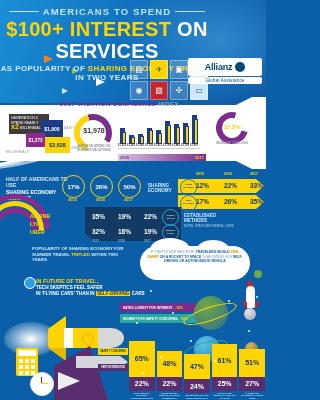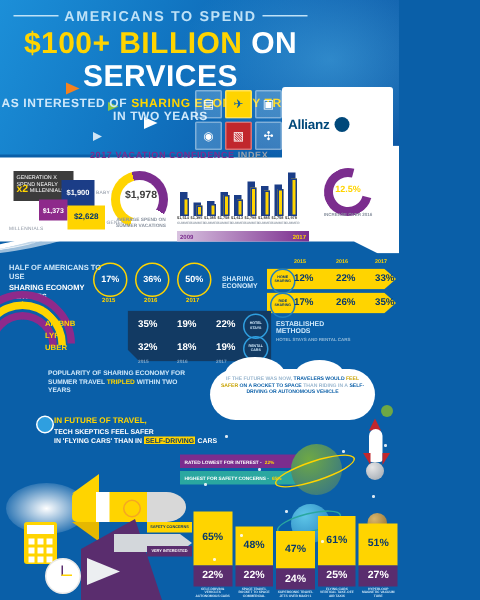--- a/index.html
+++ b/index.html
@@ -33,22 +33,22 @@
 
   .icongrid{position:absolute;left:130px;top:60px;width:80px;height:42px;
             display:grid;grid-template-columns:repeat(4,18px);grid-template-rows:repeat(2,19px);gap:2px;}
   .icell{background:rgba(255,255,255,.18);border:1px solid rgba(255,255,255,.35);border-radius:1px;
          display:flex;align-items:center;justify-content:center;font-size:8px;color:#fff;}
   .icell.y{background:#ffd400;color:#0a5fa8;}
   .icell.r{background:#c1272d;color:#fff;}
   .icell.lb{background:#cfe8fa;color:#0a5fa8;}
 
   .logo{position:absolute;right:4px;top:58px;width:74px;}
-  .logo-main{background:#fff;border-radius:2px;padding:20px 4px;display:flex;align-items:center;
-             gap:3px;}
+  .logo-main{background:#fff;border-radius:2px;padding:4px 4px;display:flex;align-items:center;
+             justify-content:center;gap:3px;}
   .logo-txt{font-size:9px;font-weight:800;color:#00487a;letter-spacing:-.2px;}
   .logo-mark{width:10px;height:10px;border-radius:50%;background:#00487a;}
   .logo-sub{background:#fff;margin-top:1px;border-radius:2px;padding:1px 4px;font-size:4.5px;
             color:#00487a;text-align:center;letter-spacing:.2px;}
 
   
   .band1{position:absolute;left:0;top:97px;width:266px;height:72px;background:#fff;
          clip-path:polygon(0 8px,236px 8px,252px 0,266px 0,266px 72px,252px 72px,236px 64px,0 64px);}
   .b1-title{position:absolute;left:60px;top:101px;font-size:6px;font-weight:800;color:#7b2d8e;letter-spacing:.4px;}
   .b1-title .gray{color:#9aa3ad;}
@@ -227,25 +227,25 @@
     <div class="plane p-orange"></div>
     <div class="plane p-green"></div>
     <div class="plane p-wht1"></div>
     <div class="plane p-wht2"></div>
 
     <div class="titlewrap">
       <div class="t-line1">
         <span class="t-rule"></span><span>AMERICANS TO SPEND</span><span class="t-rule"></span>
       </div>
       <div class="t-line2">
-        <span class="yel">$100+ BILLION</span>
+        <span class="yel">$100+ INTEREST</span>
         <span>ON SERVICES</span>
       </div>
       <div class="t-line3">
-        <span>AS INTERESTED OF</span>
+        <span>AS POPULARITY OF</span>
         <span class="hl">SHARING ECONOMY TRIPLES</span>
         <span>IN TWO YEARS</span>
       </div>
     </div>
 
     <div class="icongrid">
       <div class="icell">▤</div>
       <div class="icell y">✈</div>
       <div class="icell">▣</div>
       <div class="icell lb">◳</div>

